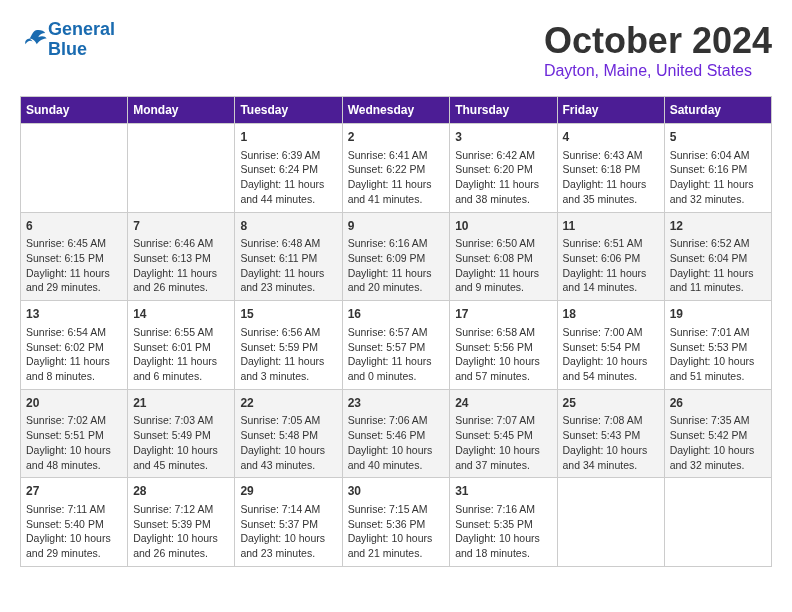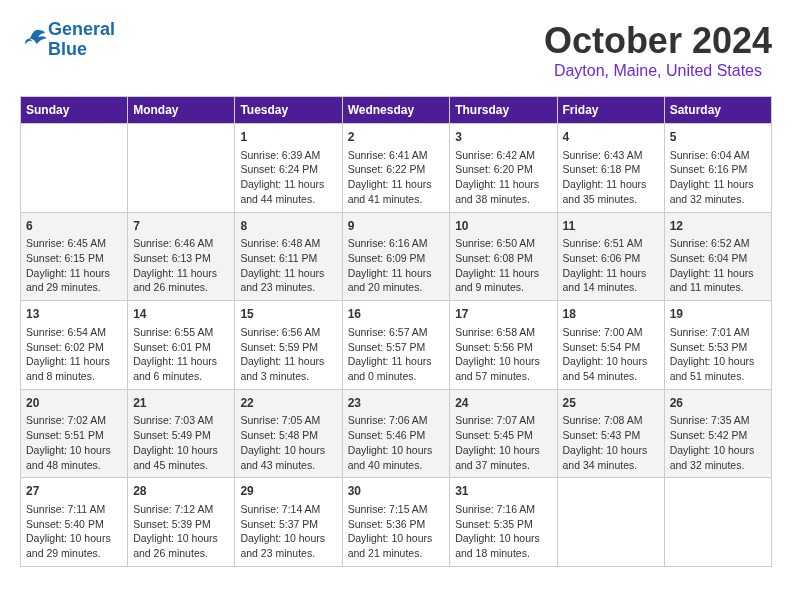--- a/index.html
+++ b/index.html
@@ -27,21 +27,21 @@
       line-height: 1.1;
     }
     .logo-text span {
       color: #1a6bb0;
     }
     .logo-bird {
       width: 28px;
       height: 28px;
     }
     .title-block {
-      text-align: center;
+      text-align: left;
     }
     .title-block h1 {
       font-size: 36px;
       font-weight: bold;
       color: #333;
     }
     .title-block h2 {
       font-size: 16px;
       font-weight: normal;
       color: #6d28d9;

